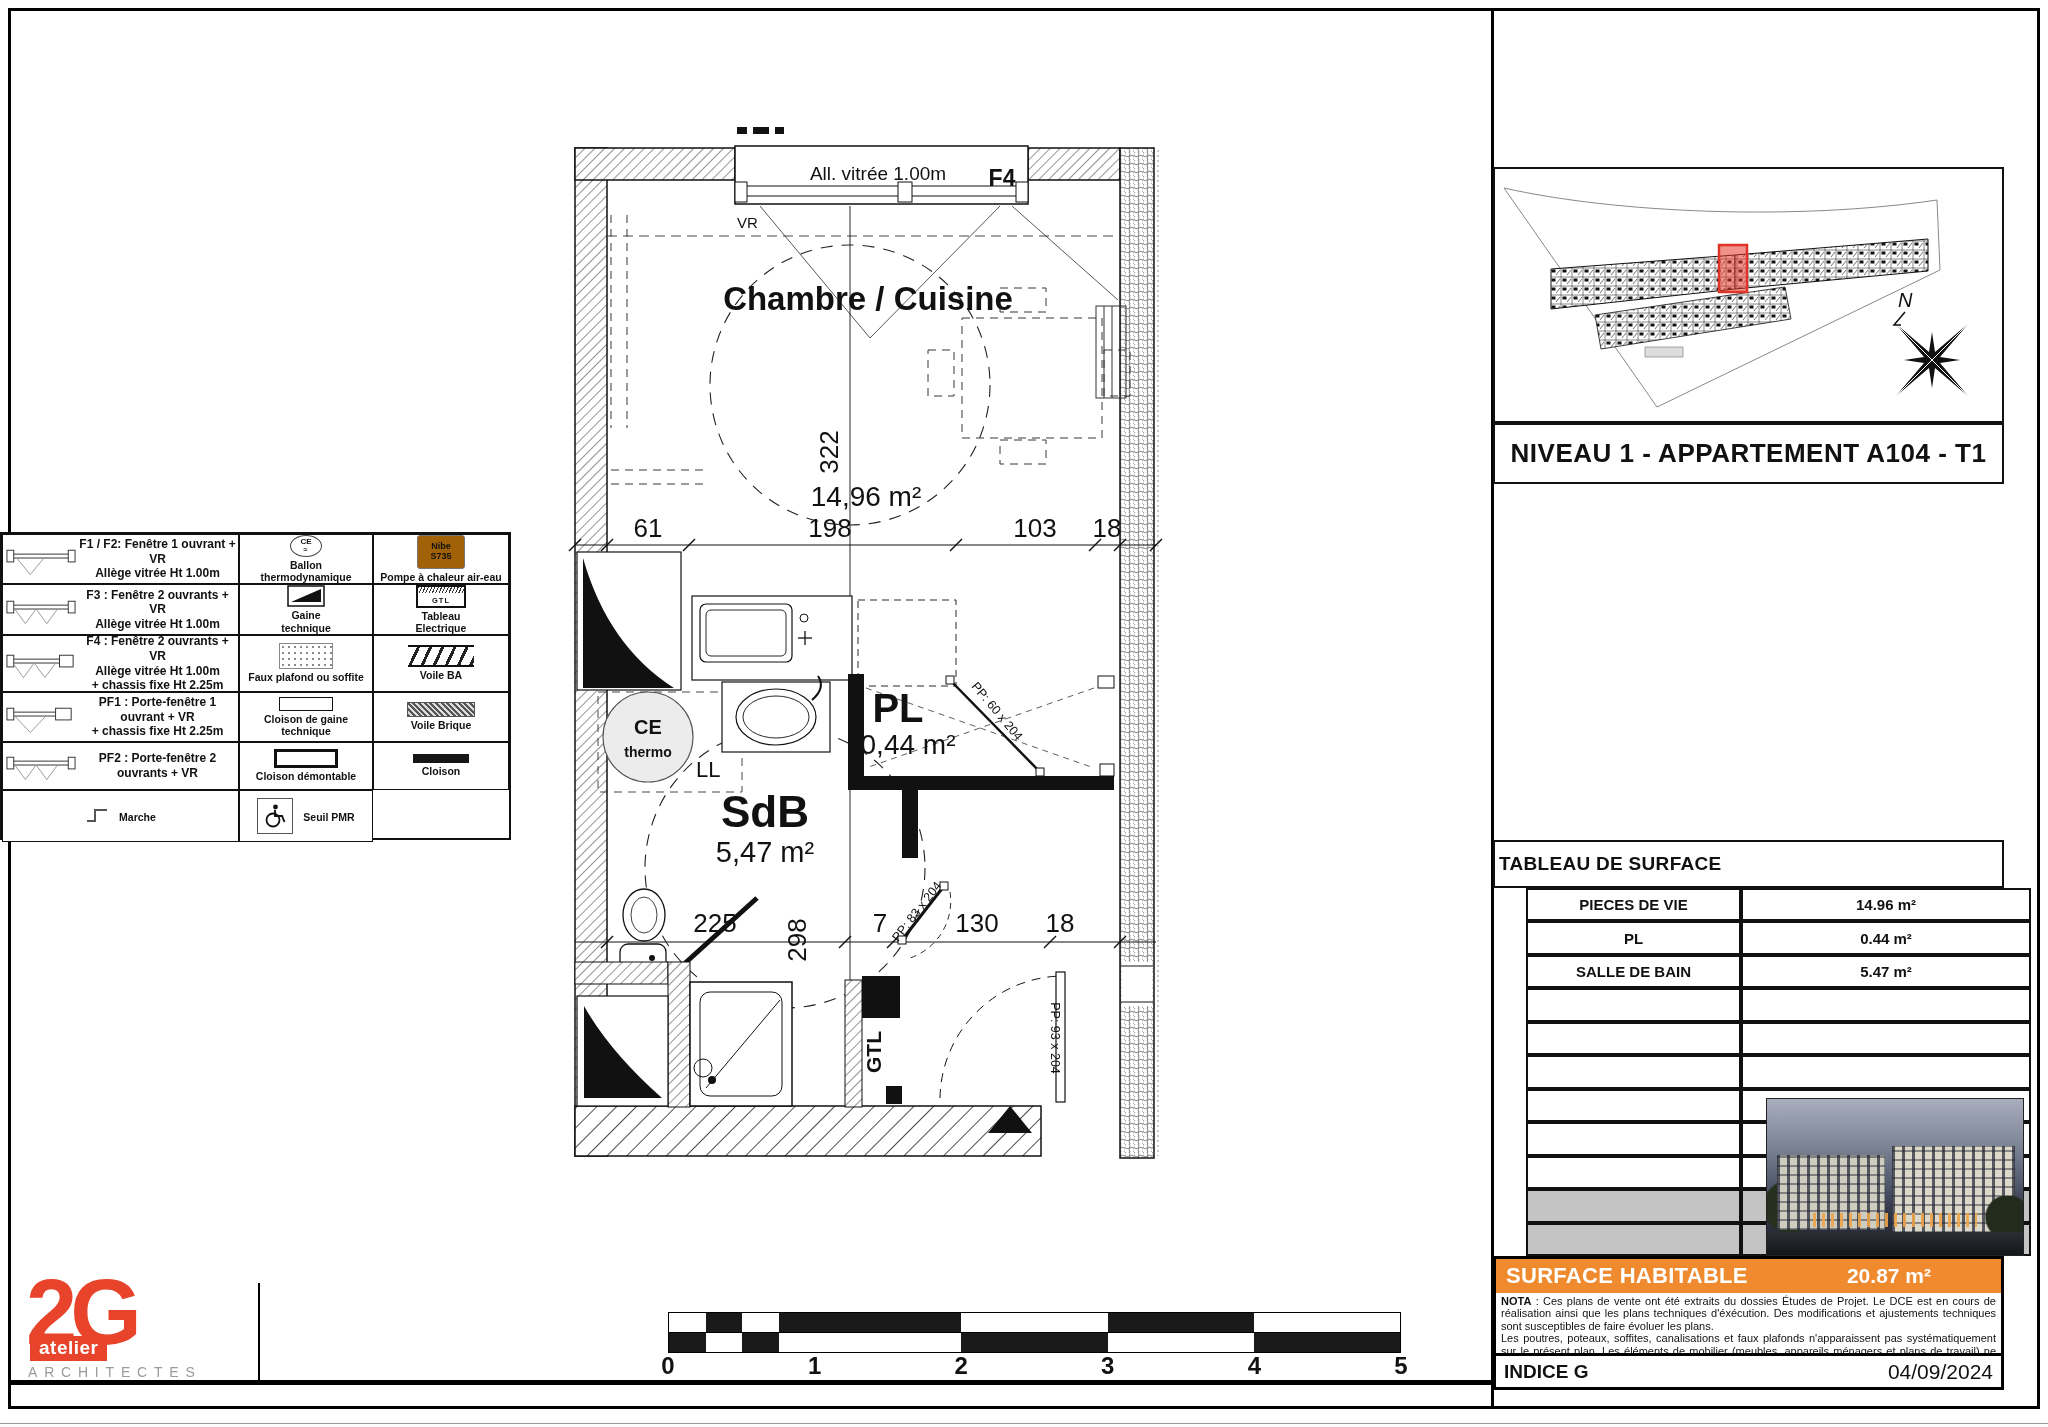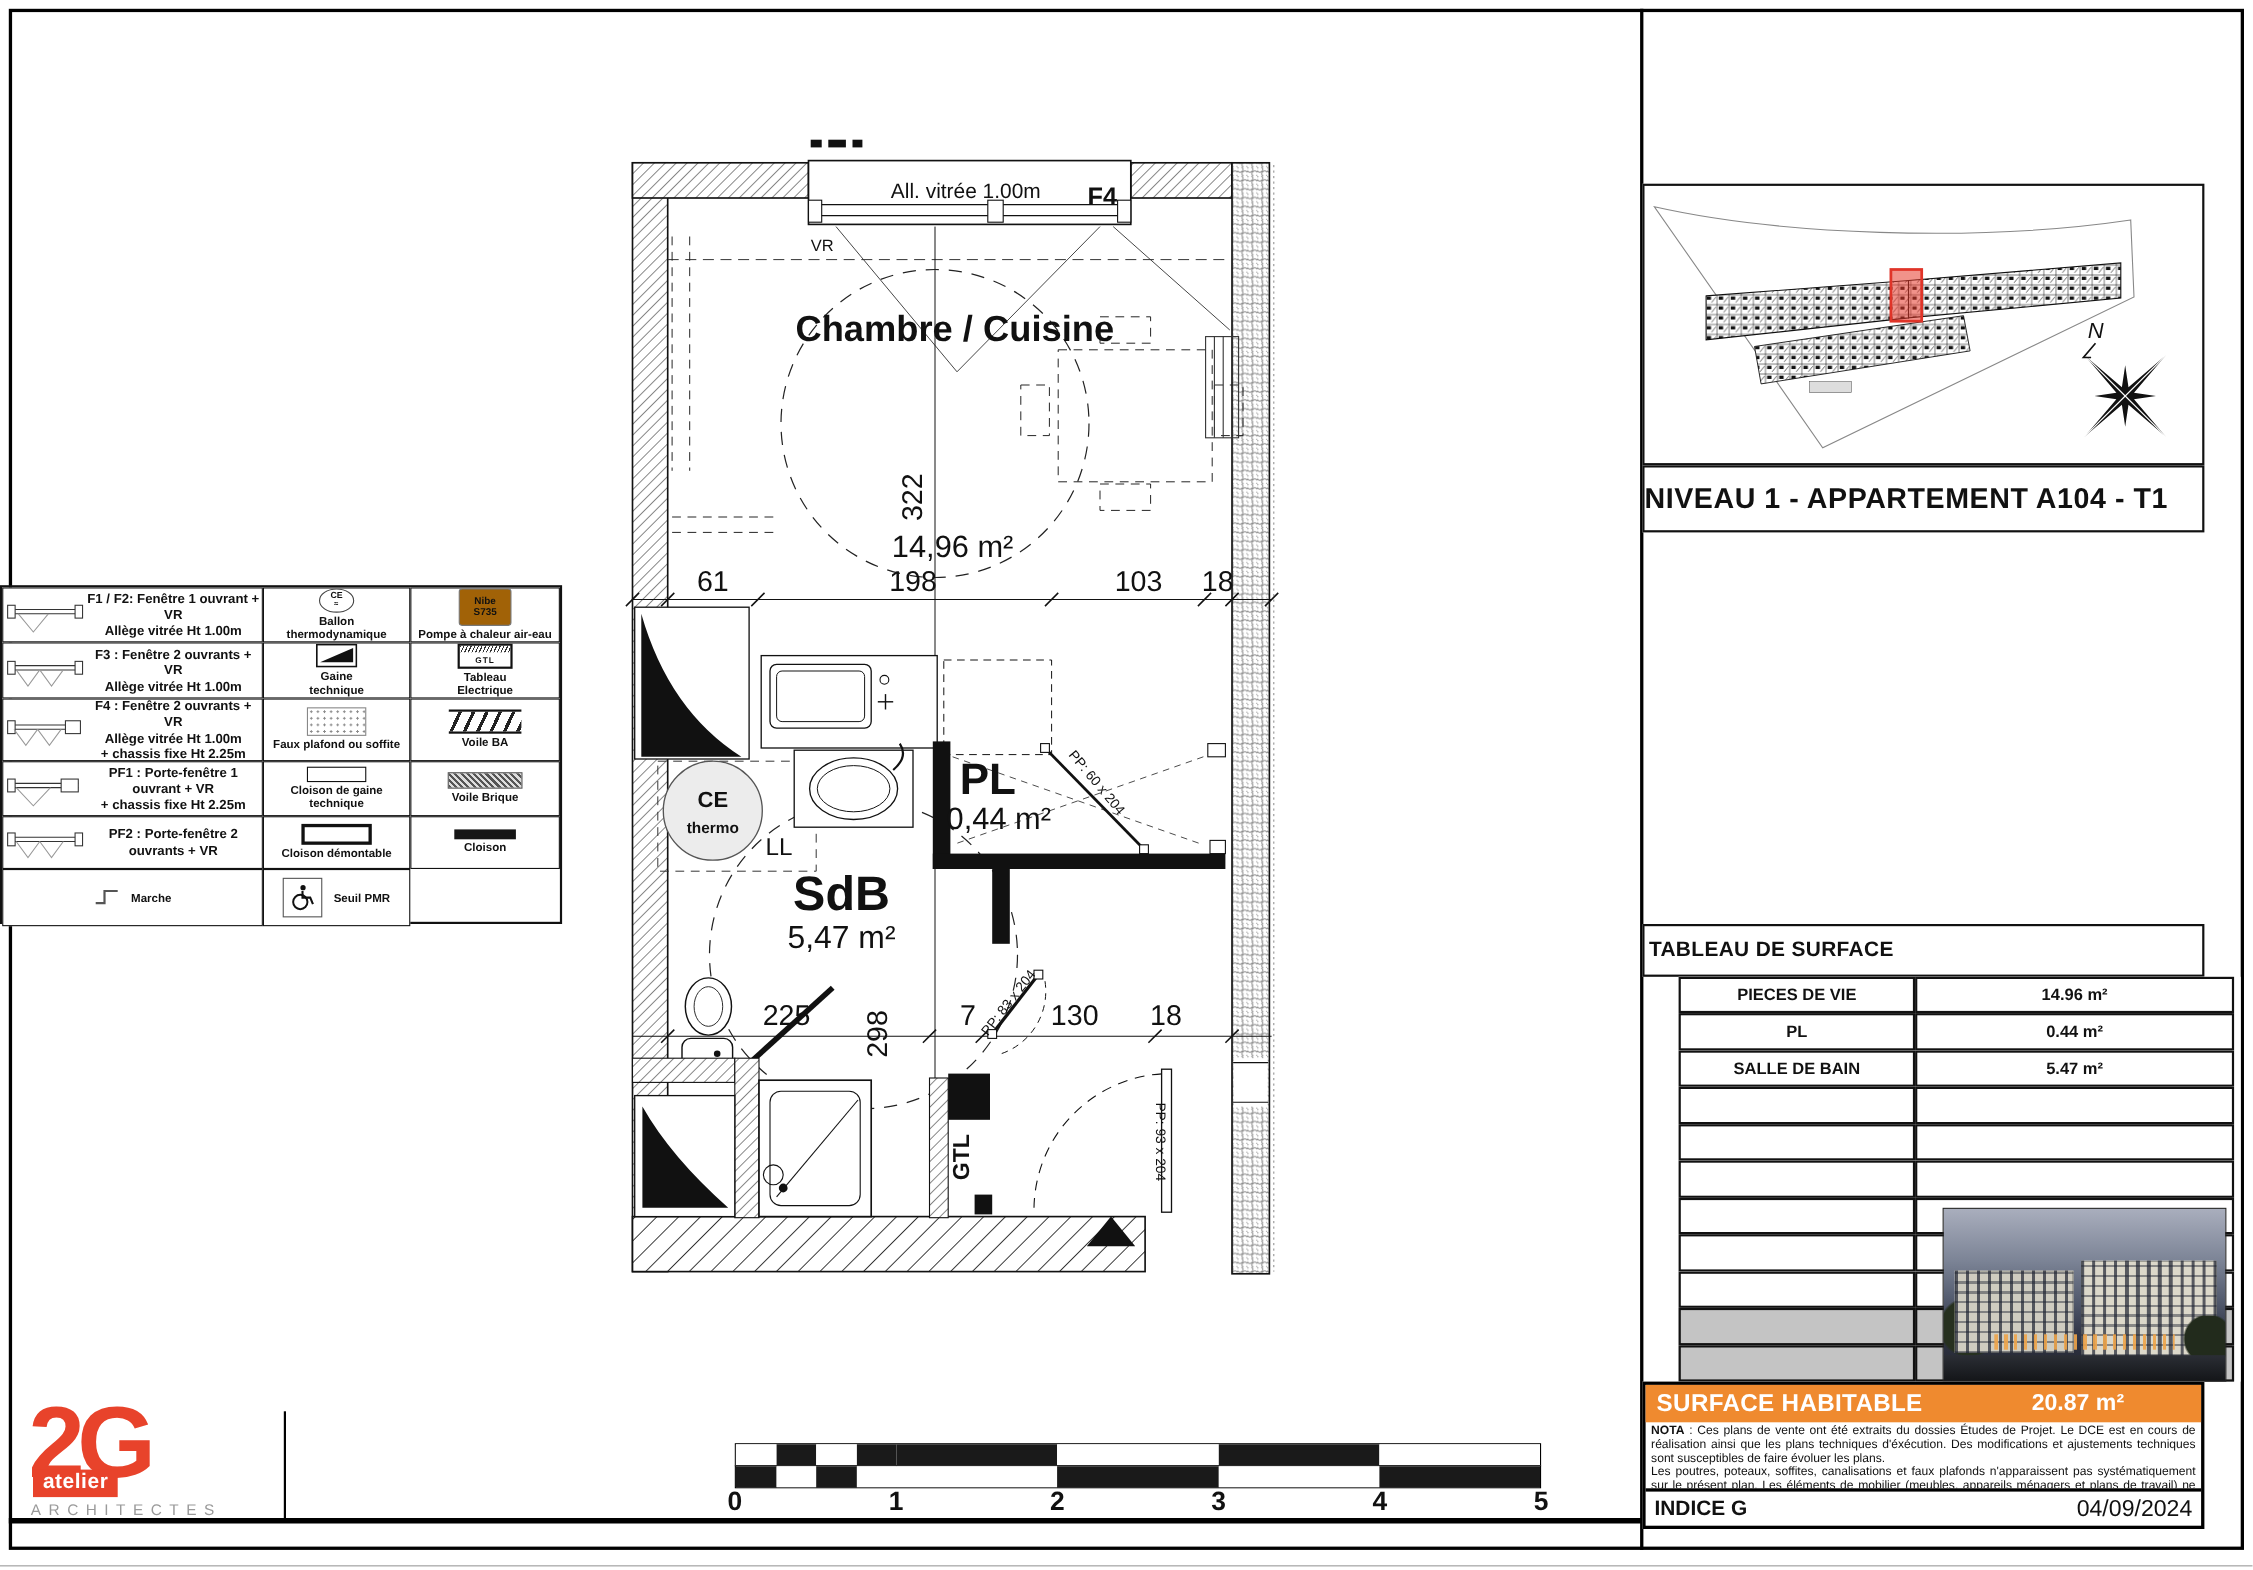--- a/index.html
+++ b/index.html
@@ -7,21 +7,21 @@
   .abs{position:absolute;box-sizing:border-box;}
   #sheet{position:absolute;left:0;top:0;width:2048px;height:1427px;background:#fff;overflow:hidden;}
   #frame{left:8px;top:8px;width:2032px;height:1401px;border:3px solid #000;}
   #divider-v{left:1491px;top:8px;width:3px;height:1401px;background:#000;}
   #footer-line{left:8px;top:1380px;width:1486px;height:5px;background:#000;}
   #bottom-hairline{left:0;top:1423px;width:2048px;height:1px;background:#9a9a9a;}
 
   
   .panelbox{left:1493px;width:511px;background:#fff;border:2px solid #111;}
   #site-box{top:167px;height:256px;}
-  #title-box{top:423px;height:61px;border-width:2.5px;display:flex;align-items:center;}
+  #title-box{top:423px;height:61px;border-width:2.5px;display:flex;align-items:center;justify-content:center;}
   #title-box .t{font-weight:bold;font-size:26px;letter-spacing:.5px;}
   #legend-head{top:484px;height:48px;border-bottom:none;display:flex;align-items:center;}
   #legend-head .t{font-weight:bold;font-size:20px;letter-spacing:.5px;padding-left:14px;}
   #legend-grid{top:532px;height:308px;display:grid;grid-template-columns:237px 134px 136px;grid-template-rows:50px 51px 57px 50px 48px 52px;border:2px solid #111;}
   #legend-grid .cell{border:1.5px solid #111;display:flex;align-items:center;justify-content:center;flex-direction:column;overflow:hidden;background:#fff;}
   #legend-grid .cell.row-inline{flex-direction:row;gap:10px;}
   .win-cell{flex-direction:row !important;justify-content:space-between;padding-left:2px;}
   .win-txt{font-size:12px;font-weight:bold;line-height:1.22;white-space:pre-line;text-align:center;flex:1;}
   .leg-label{font-size:10.5px;font-weight:bold;line-height:1.15;white-space:pre-line;text-align:center;margin-top:2px;}
   .ce-circle{width:30px;height:30px;border:1.5px solid #444;border-radius:50%;display:flex;flex-direction:column;align-items:center;justify-content:center;font-size:8px;font-weight:bold;line-height:1;}

